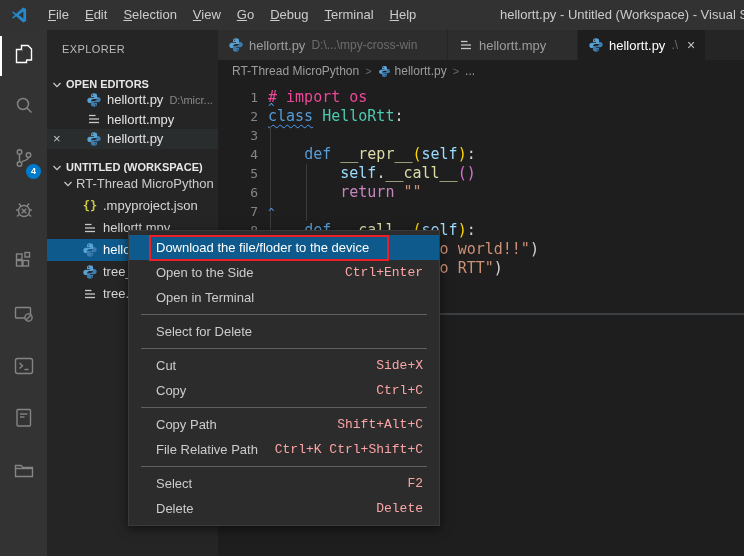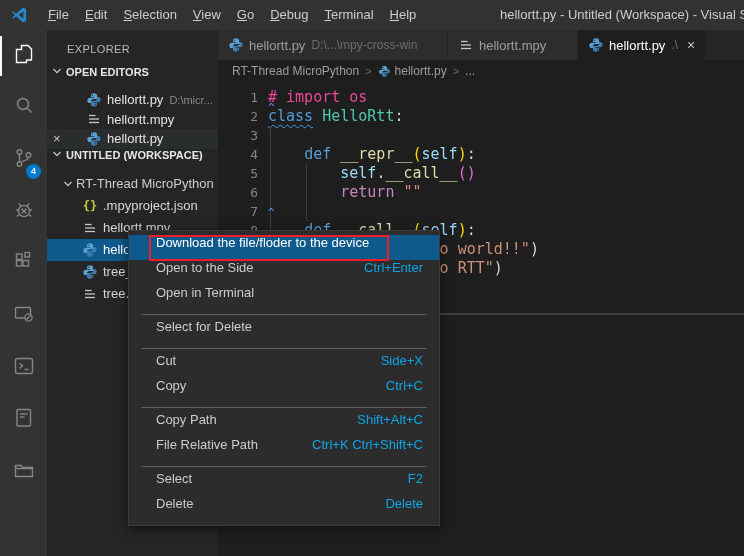--- a/index.html
+++ b/index.html
@@ -20,22 +20,22 @@
   .main{display:flex;height:526px;}
   
   .activitybar{width:47px;background:#333333;flex:none;display:flex;flex-direction:column;}
   .ab-item{height:52px;display:flex;align-items:center;justify-content:center;color:#858585;position:relative;}
   .ab-item.active{color:#ffffff;}
   .ab-item.active::before{content:"";position:absolute;left:0;top:6px;bottom:6px;width:2px;background:#ffffff;}
   .ab-badge{position:absolute;right:6px;bottom:7px;width:15px;height:15px;border-radius:50%;
     background:#007acc;color:#ffffff;font-size:9px;line-height:15px;text-align:center;font-weight:bold;}
   
   .sidebar{width:171px;background:#252526;flex:none;color:#cccccc;position:relative;overflow:hidden;}
-  .sidebar-title{height:36px;line-height:38px;padding-left:20px;font-size:11px;color:#bbbbbb;letter-spacing:.4px;}
-  .section-header{height:24px;display:flex;align-items:flex-start;font-size:11px;font-weight:bold;color:#e7e7e7;}
+  .sidebar-title{height:36px;line-height:38px;padding-left:15px;font-size:11px;color:#bbbbbb;letter-spacing:.4px;}
+  .section-header{height:24px;display:flex;align-items:flex-end;font-size:11px;font-weight:bold;color:#e7e7e7;}
   .section-header .chev{margin:0 4px 0 5px;display:flex;}
   .oe-row{height:19.5px;display:flex;align-items:center;font-size:13px;position:relative;padding-left:39px;white-space:nowrap;}
   .oe-row.current{background:#2a2d2e;}
   .oe-row .close{position:absolute;left:6px;top:0;line-height:19.5px;color:#c5c5c5;font-size:13px;}
   .row-icon{width:16px;height:16px;flex:none;margin-right:5px;display:flex;align-items:center;justify-content:center;}
   .oe-name{color:#e3e3e3;}
   .oe-detail{color:#8a8a8a;font-size:11px;margin-left:6px;}
   .tree-folder{height:22px;display:flex;align-items:center;font-size:13px;color:#cccccc;}
   .tree-folder .chev{margin:0 3px 0 16px;display:flex;}
   .tree-row{height:22px;display:flex;align-items:center;font-size:13px;padding-left:35px;white-space:nowrap;color:#d6d6d6;}
@@ -61,22 +61,22 @@
   .tok-var{color:#9cdcfe}.tok-pun{color:#d4d4d4}.tok-str{color:#ce9178}.tok-ret{color:#c586c0}
   .tok-b1{color:#ffd700}.tok-b2{color:#da70d6}
   .tok-squiggle{text-decoration:underline wavy #4f9cf5 1px;text-underline-offset:3px;text-decoration-skip-ink:none;}
   .indent-guide{position:absolute;width:1px;background:#3b3b3b;}
   .err-caret{position:absolute;color:#4f9cf5;font-size:11px;font-family:"DejaVu Sans Mono",monospace;}
   .panel-sep{position:absolute;left:0;right:0;top:283px;height:2px;background:#3d4043;}
   
   .context-menu{position:absolute;left:128px;top:230px;width:312px;box-sizing:border-box;
     background:#2c2c2d;border:1px solid #3a3a3a;box-shadow:0 3px 10px rgba(0,0,0,.55);
     padding:4px 0;z-index:50;font-size:13px;color:#cccccc;}
-  .menu-row{height:25px;display:flex;padding:0 16px 0 27px;}
-  .menu-row .shortcut{margin-left:auto;color:#0ea5e9;}
+  .menu-row{height:25px;display:flex;align-items:center;padding:0 16px 0 27px;}
+  .menu-row .shortcut{margin-left:auto;color:#fca5a5;font-family:Liberation Mono, monospace;}
   .menu-row.highlight{background:#0e5a8c;color:#ffffff;}
   .menu-sep{height:1px;background:#606060;margin:4px 12px;}
   .menu-annotation{position:absolute;left:20px;top:4px;width:240px;height:26px;
     border:2px solid #ec1f28;box-sizing:border-box;pointer-events:none;z-index:60;}
 </style>
 </head>
 <body>
 
 <div class="titlebar">
   <span class="vscode-logo">

